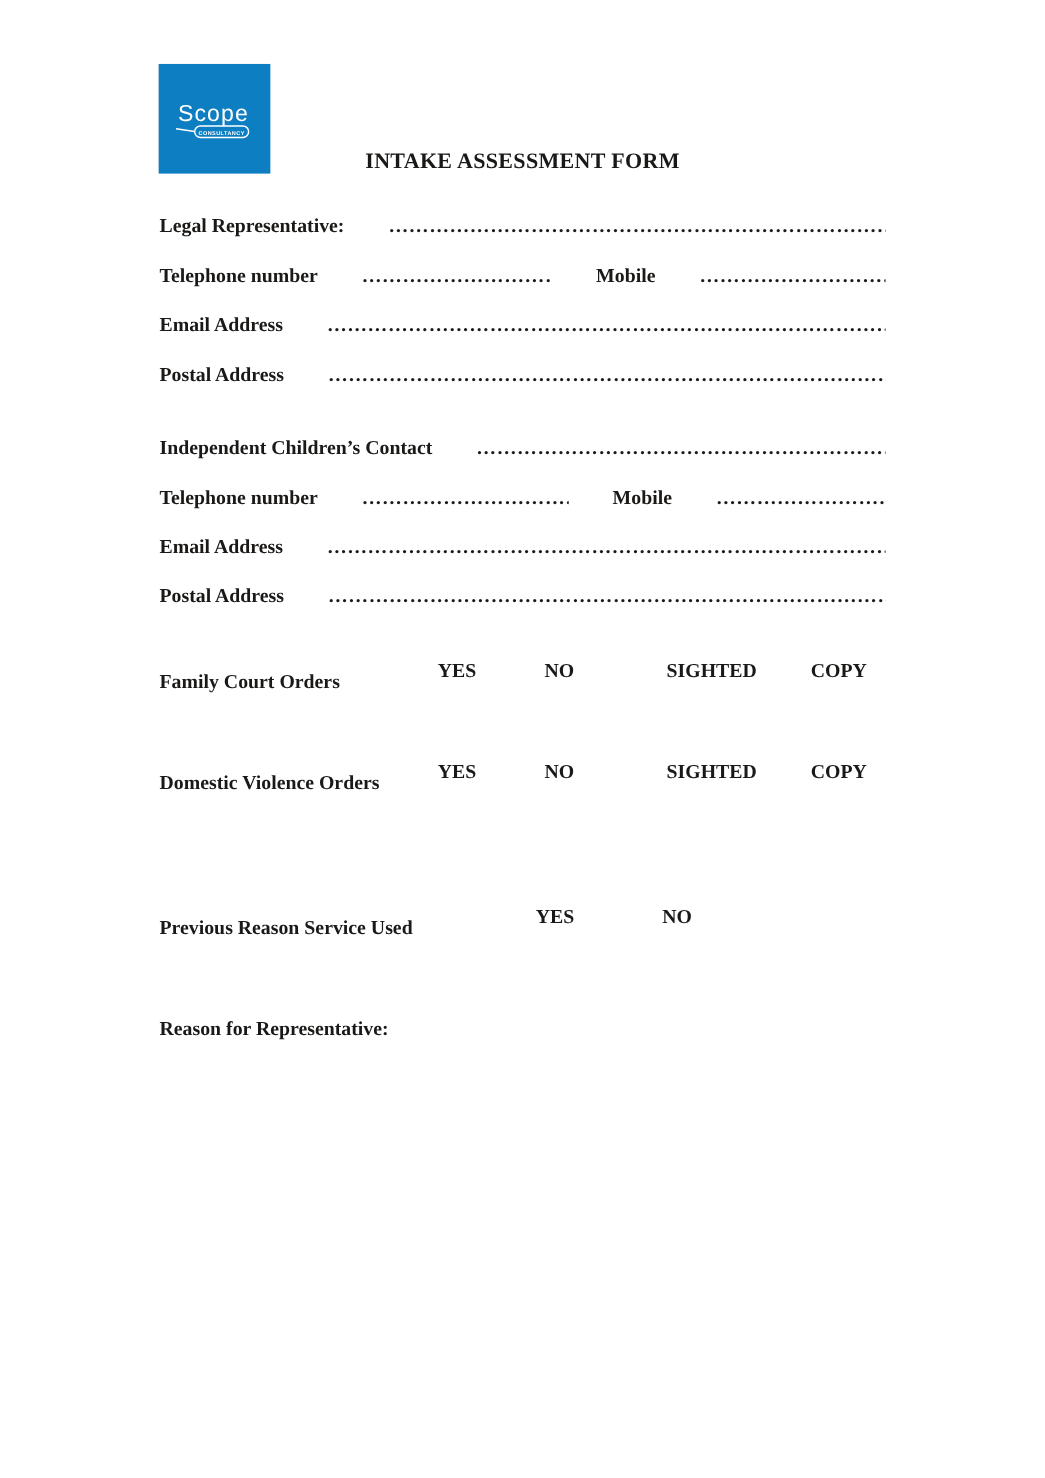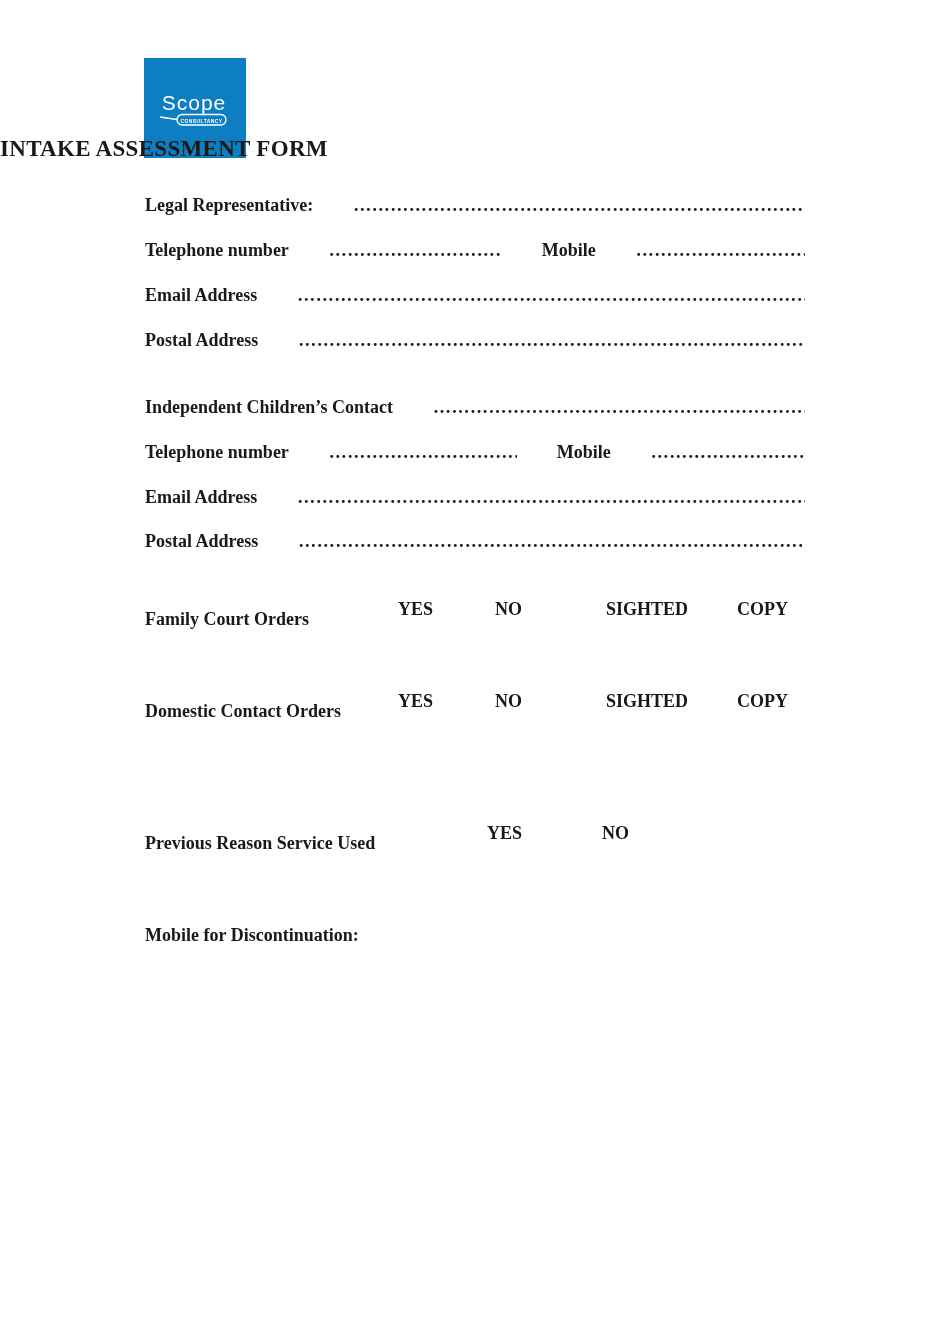--- a/index.html
+++ b/index.html
@@ -17,22 +17,22 @@
     left: 144px;
     top: 58px;
     width: 102px;
     height: 100px;
   }
   .doc-title {
     position: absolute;
     left: 0;
     top: 136px;
     width: 950px;
-    text-align: left;
-    font-size: 23px;
+    text-align: center;
+    font-size: 20px;
     font-weight: 700;
     letter-spacing: 0.3px;
   }
   .row {
     position: absolute;
     left: 145px;
     width: 660px;
     height: 24px;
     display: flex;
     align-items: baseline;
@@ -125,30 +125,30 @@
 
   <div class="row-abs" style="top:598px">
     <span class="pos-0">Family Court Orders</span>
     <span class="pos-yes4">YES</span>
     <span class="pos-no4">NO</span>
     <span class="pos-sighted">SIGHTED</span>
     <span class="pos-copy">COPY</span>
   </div>
 
   <div class="row-abs" style="top:690px">
-    <span class="pos-0">Domestic Contact Orders</span>
+    <span class="pos-0">Domestic Violence Orders</span>
     <span class="pos-yes4">YES</span>
     <span class="pos-no4">NO</span>
     <span class="pos-sighted">SIGHTED</span>
     <span class="pos-copy">COPY</span>
   </div>
 
   <div class="row-abs" style="top:822px">
     <span class="pos-0">Previous Reason Service Used</span>
     <span class="pos-yes2">YES</span>
     <span class="pos-no2">NO</span>
   </div>
 
   <div class="row-abs" style="top:914px">
-    <span class="pos-0">Mobile for Discontinuation:</span>
+    <span class="pos-0">Reason for Representative:</span>
   </div>
 
 </div>
 
 </body></html>

